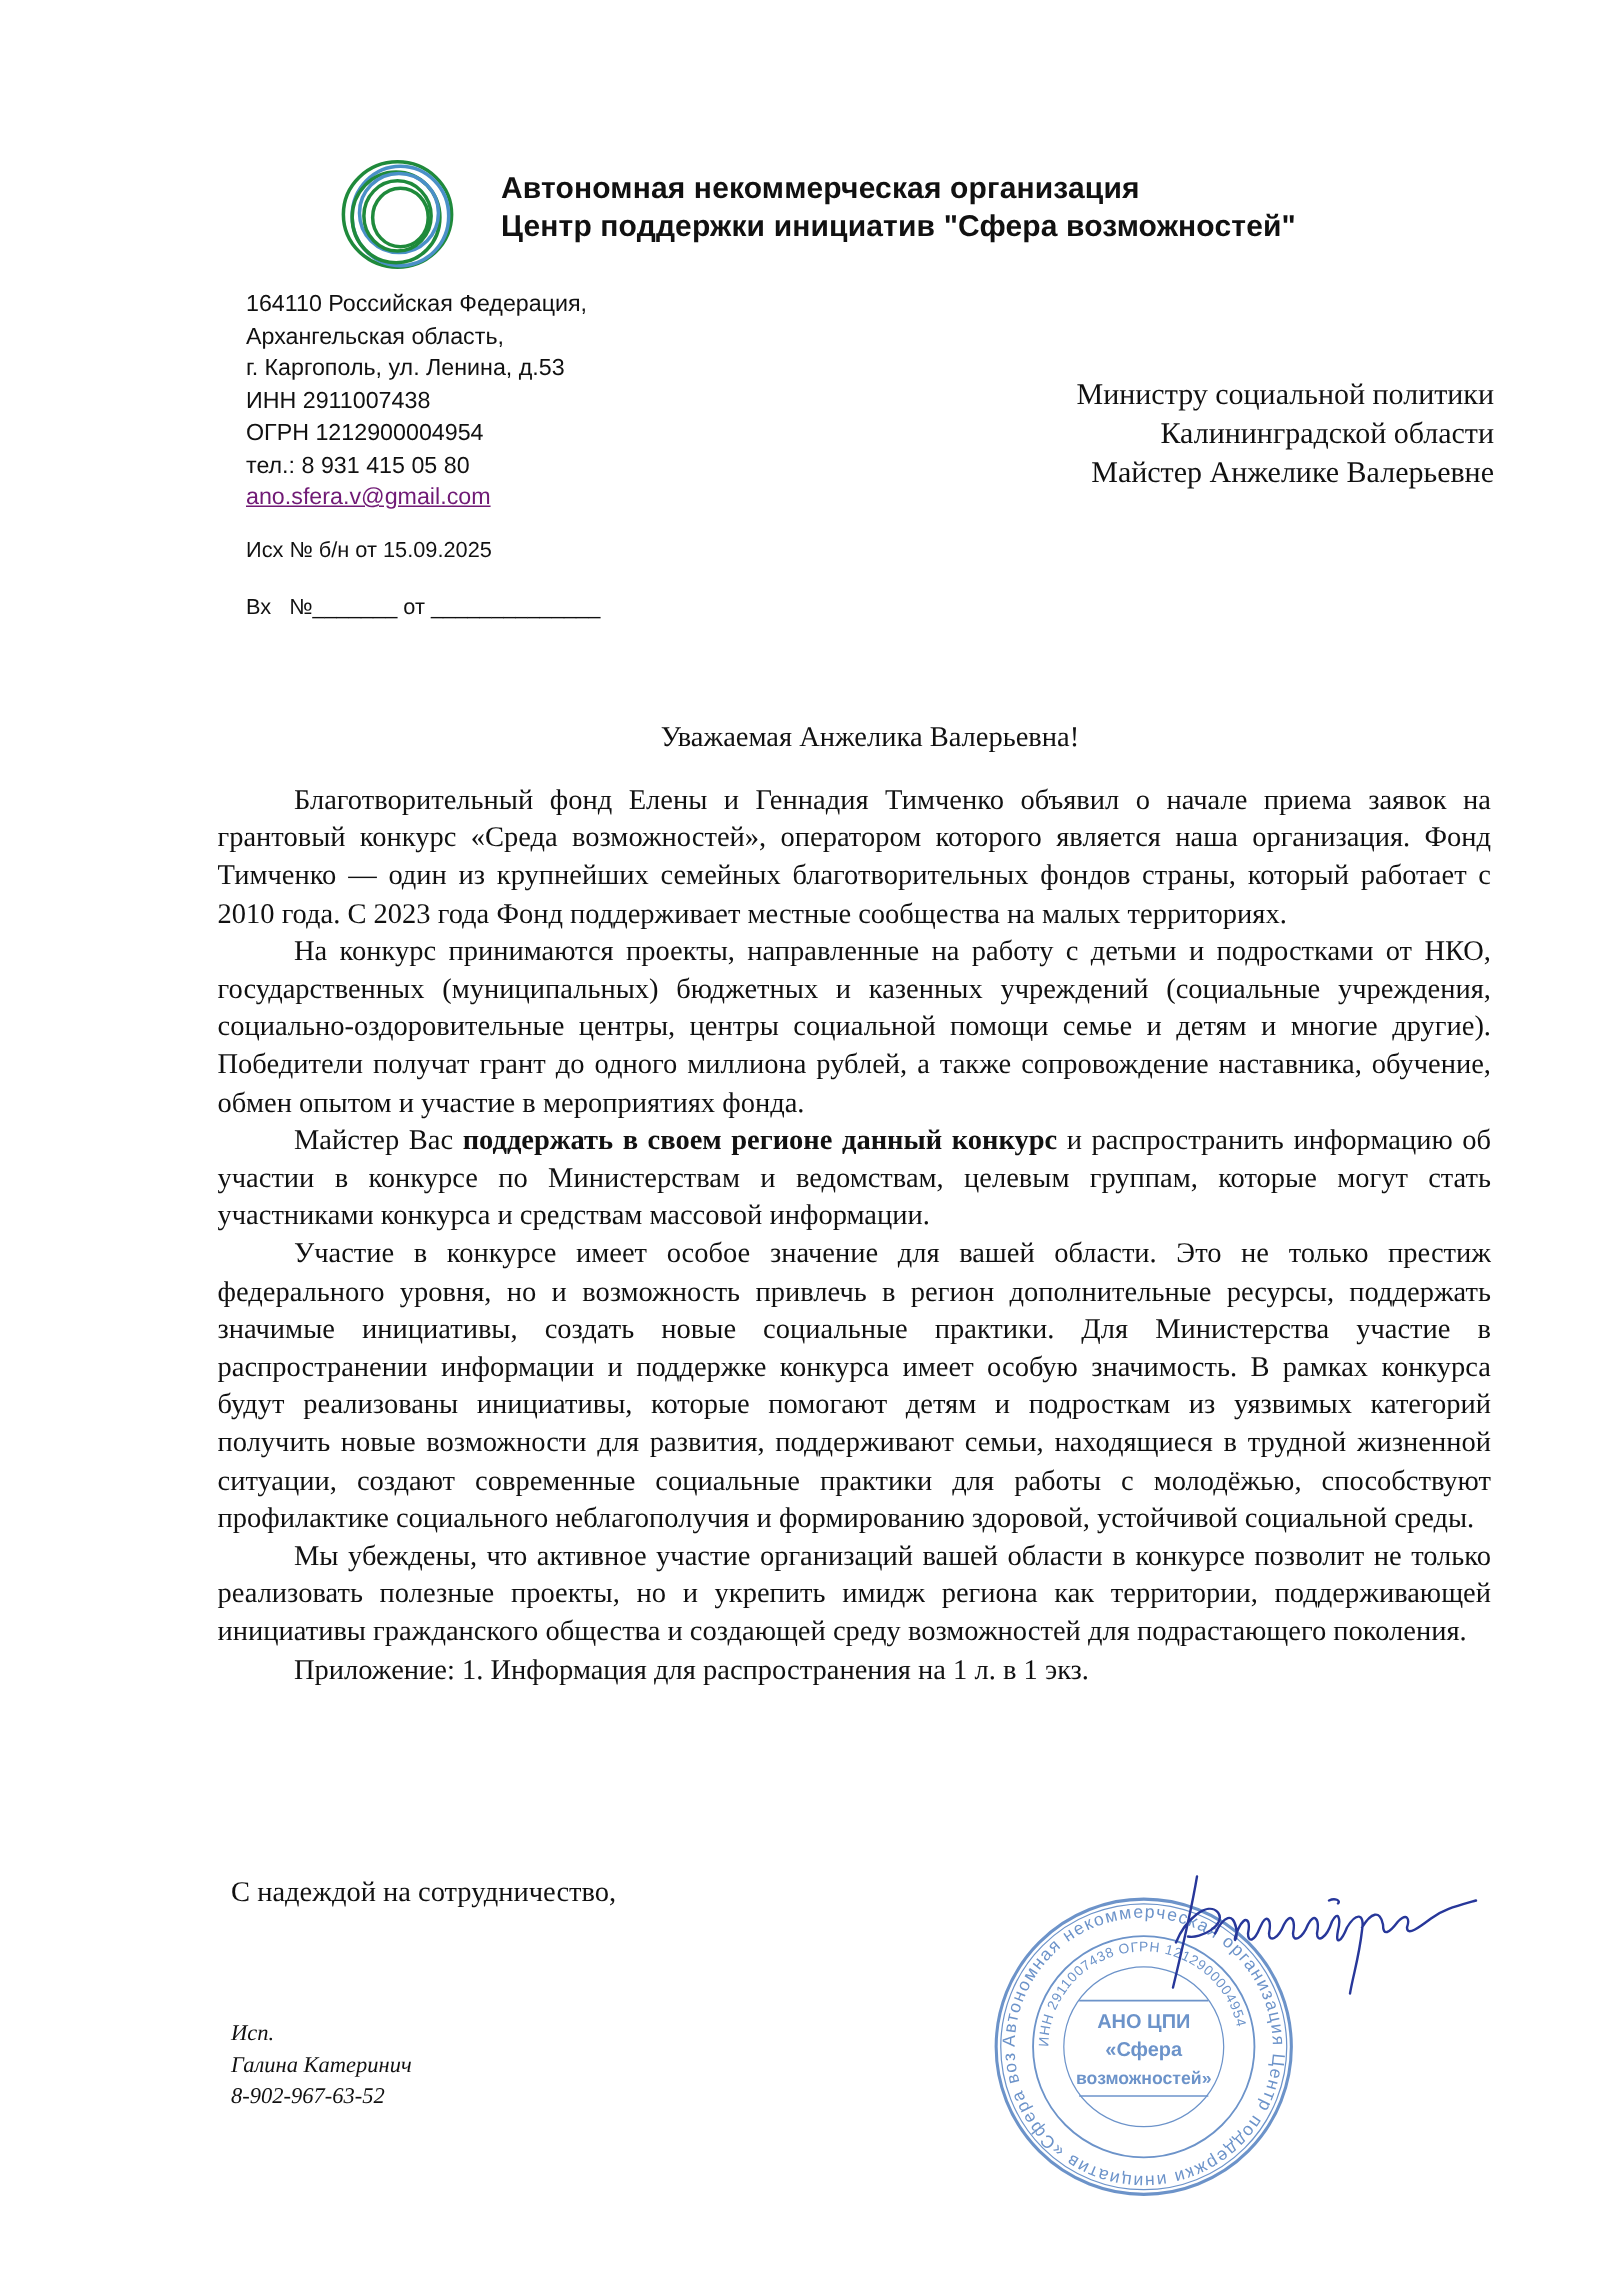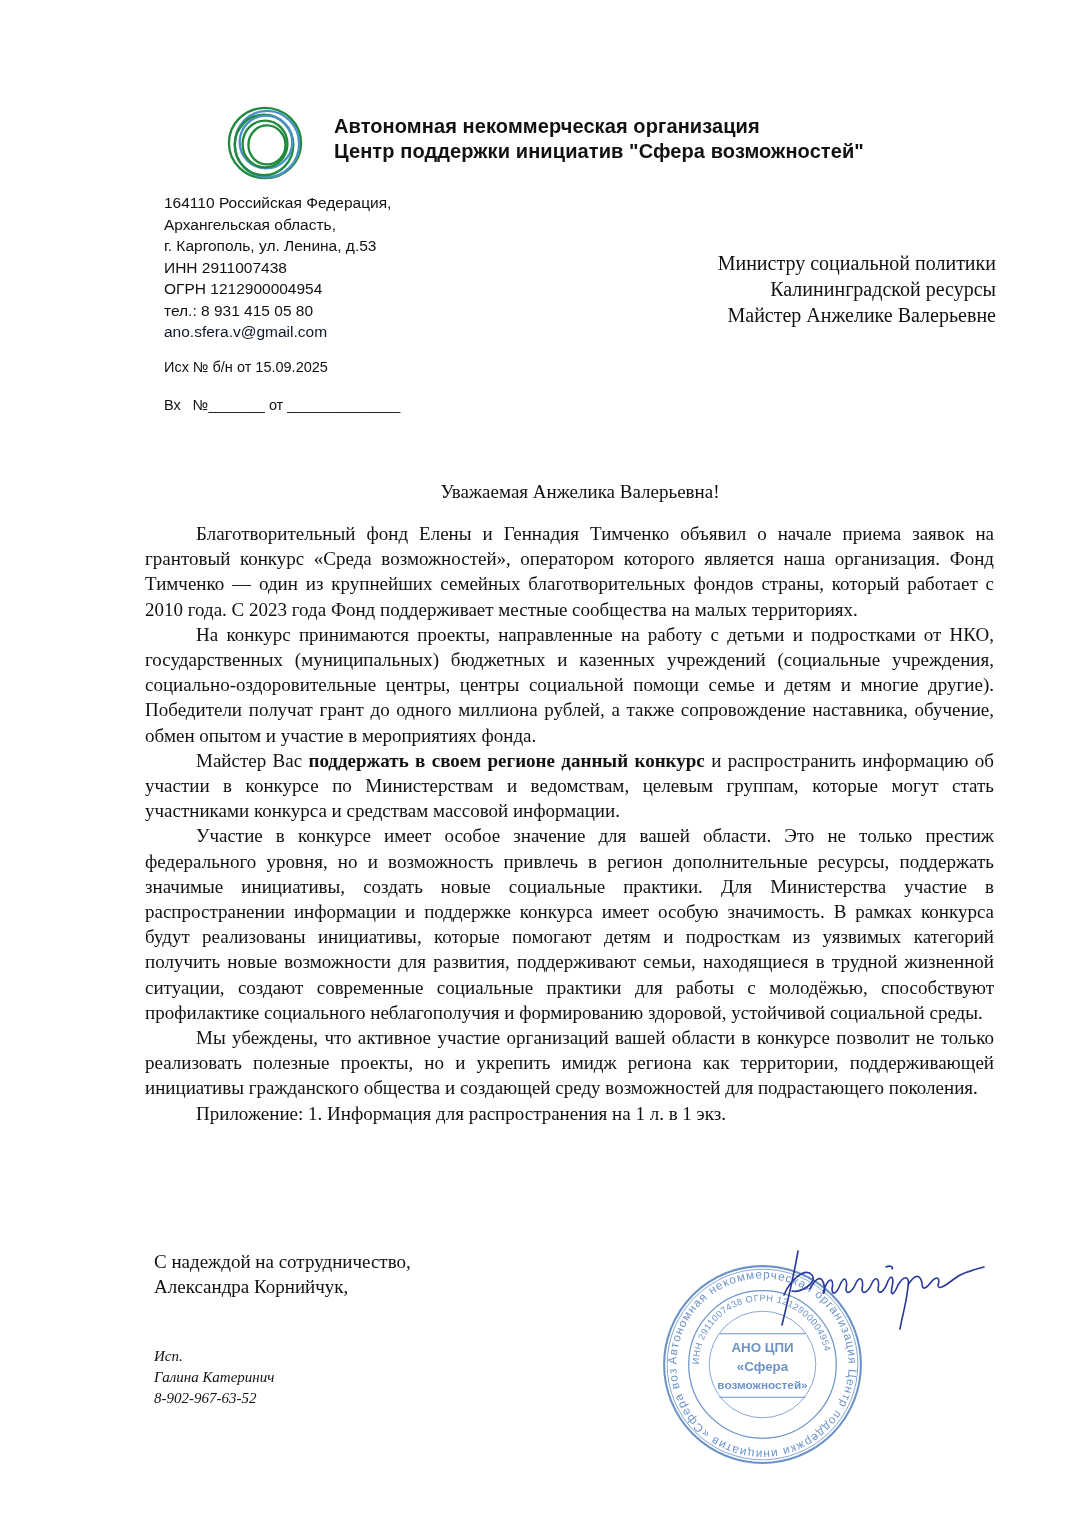--- a/index.html
+++ b/index.html
@@ -4,21 +4,21 @@
 <style>
   html, body { margin: 0; padding: 0; background: #ffffff; }
   body { width: 1080px; height: 1527px; position: relative; overflow: hidden; color: #111; }
   .sans { font-family: "Liberation Sans", "DejaVu Sans", sans-serif; }
   .serif { font-family: "Liberation Serif", "DejaVu Serif", serif; }
 
   #logo { position: absolute; left: 226px; top: 104px; width: 78px; height: 78px; }
   .org-title { position: absolute; left: 334px; top: 114px; font-size: 20px; font-weight: bold; line-height: 25px; letter-spacing: 0.1px; }
 
   .address { position: absolute; left: 164px; top: 192px; font-size: 15.5px; line-height: 21.5px; }
-  .address a { color: #0f172a; }
+  .address a { color: #701a75; text-decoration: underline; }
   .outgoing { position: absolute; left: 164px; top: 359px; font-size: 14.5px; }
   .incoming { position: absolute; left: 164px; top: 397px; font-size: 14.5px; }
 
   .recipient { position: absolute; right: 84px; top: 226px; text-align: right; font-size: 20px; line-height: 26px; margin-top: 24px; }
 
   .salutation { position: absolute; left: 0; width: 1160px; top: 481px; text-align: center; font-size: 19px; }
 
   .body-text { position: absolute; left: 145px; width: 849px; top: 521px; font-size: 19px; line-height: 25.2px; text-align: justify; }
   .body-text p { margin: 0; text-indent: 51px; }
 
@@ -55,38 +55,37 @@
   <div>ОГРН 1212900004954</div>
   <div>тел.: 8 931 415 05 80</div>
   <div><a>ano.sfera.v@gmail.com</a></div>
 </div>
 
 <div class="outgoing sans">Исх № б/н от 15.09.2025</div>
 <div class="incoming sans" style="white-space: pre; text-align: right;">Вх   №_______ от ______________</div>
 
 <div class="recipient serif">
   <div>Министру социальной политики</div>
-  <div>Калининградской ресурсы</div>
+  <div>Калининградской области</div>
   <div>Майстер Анжелике Валерьевне</div>
 </div>
 
 <div class="salutation serif">Уважаемая Анжелика Валерьевна!</div>
 
 <div class="body-text serif">
   <p>Благотворительный фонд Елены и Геннадия Тимченко объявил о начале приема заявок на грантовый конкурс «Среда возможностей», оператором которого является наша организация. Фонд Тимченко — один из крупнейших семейных благотворительных фондов страны, который работает с 2010 года.  С 2023 года Фонд поддерживает местные сообщества на малых территориях.</p>
   <p>На конкурс принимаются проекты, направленные на работу с детьми и подростками от НКО, государственных (муниципальных) бюджетных и казенных учреждений (социальные учреждения, социально-оздоровительные центры, центры социальной помощи семье и детям и многие другие). Победители получат грант до одного миллиона рублей, а также сопровождение наставника, обучение, обмен опытом и участие в мероприятиях фонда.</p>
   <p><span>Майстер Вас </span><b>поддержать в своем регионе данный конкурс</b><span> и распространить информацию об участии в конкурсе по Министерствам и ведомствам, целевым группам, которые могут стать участниками конкурса и средствам массовой информации.</span></p>
   <p>Участие в конкурсе имеет особое значение для вашей области. Это не только престиж федерального уровня, но и возможность привлечь в регион дополнительные ресурсы, поддержать значимые инициативы, создать новые социальные практики. Для Министерства участие в распространении информации и поддержке конкурса имеет особую значимость. В рамках конкурса будут реализованы инициативы, которые помогают детям и подросткам из уязвимых категорий получить новые возможности для развития, поддерживают семьи, находящиеся в трудной жизненной ситуации, создают современные социальные практики для работы с молодёжью, способствуют профилактике социального неблагополучия и формированию здоровой, устойчивой социальной среды.</p>
   <p>Мы убеждены, что активное участие организаций вашей области в конкурсе позволит не только реализовать полезные проекты, но и укрепить имидж региона как территории, поддерживающей инициативы гражданского общества и создающей среду возможностей для подрастающего поколения.</p>
   <p>Приложение: 1. Информация для распространения на 1 л. в 1 экз.</p>
 </div>
 
 <div class="closing serif">
   <div>С надеждой на сотрудничество,</div>
-  <div>Александра Корнийчук,</div>
 </div>
 
 <div class="executor serif">
   <div>Исп.</div>
   <div>Галина Катеринич</div>
   <div>8-902-967-63-52</div>
 </div>
 
 <svg id="stamp" viewBox="0 0 200 200">
   <defs>

